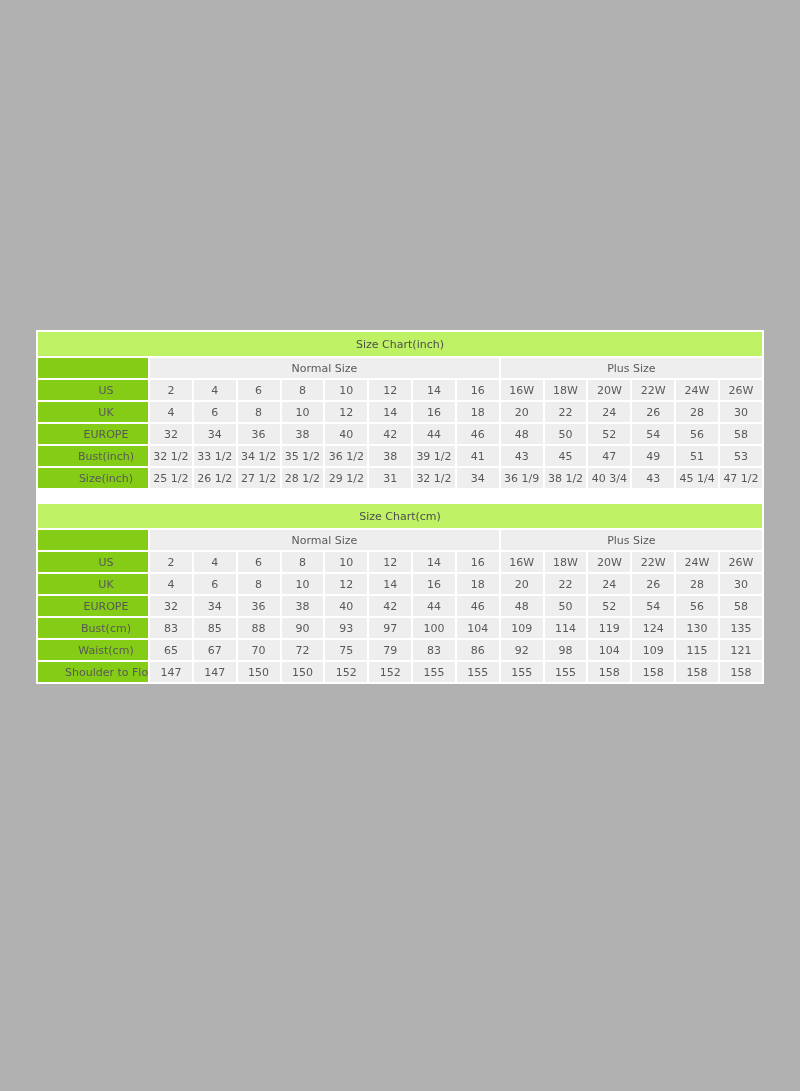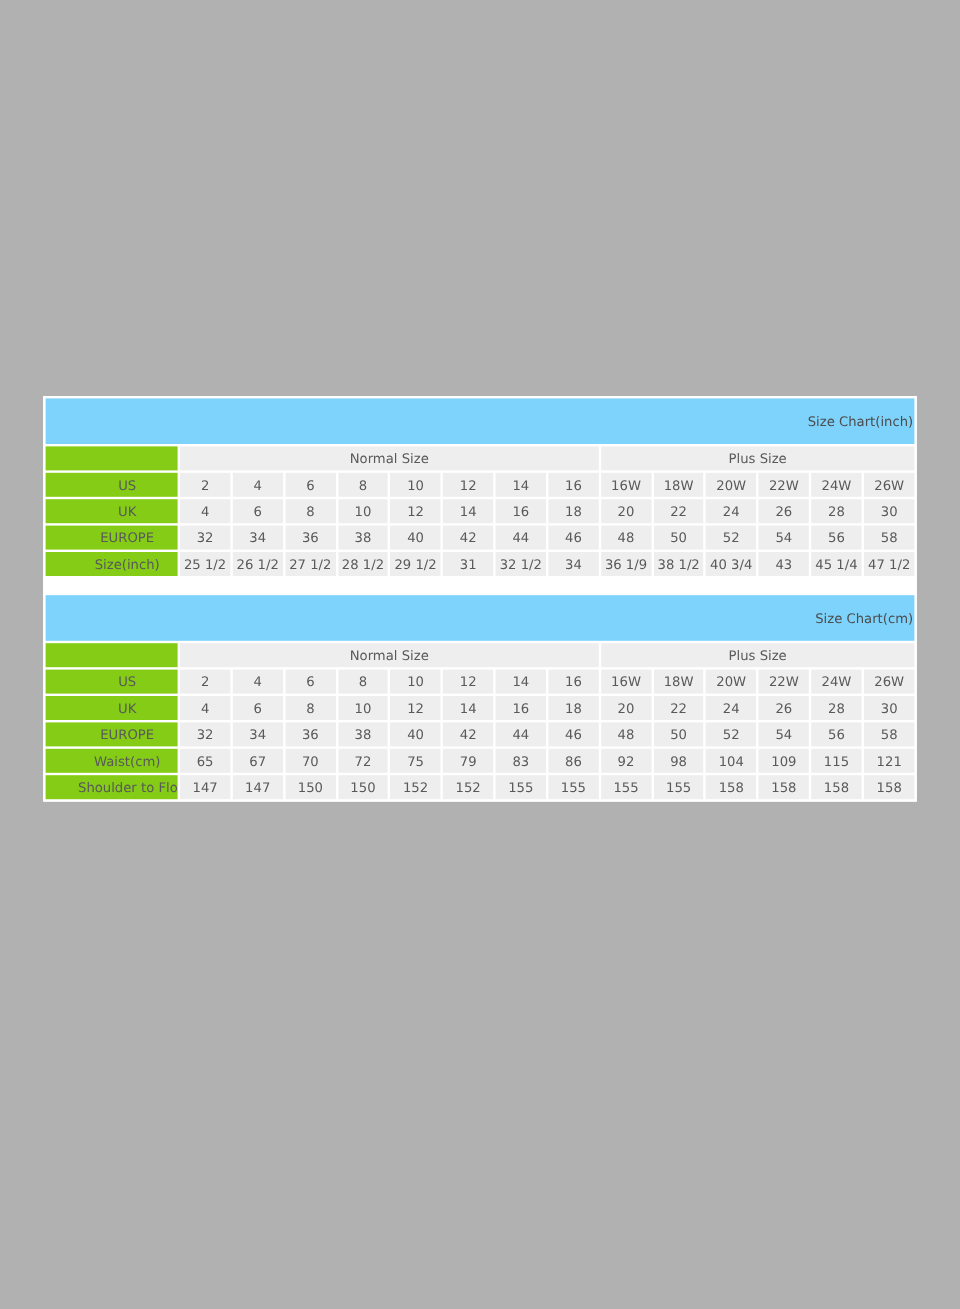--- a/index.html
+++ b/index.html
@@ -32,24 +32,23 @@
     font-size: 11px;
     color: #595959;
     text-align: center;
     vertical-align: middle;
     height: 20px;
     line-height: 13px;
     padding: 0 1px;
     overflow: hidden;
   }
   table.size-chart td.title {
-    background: #7dd3fc;
+    background: #bef264;
     color: #4d4d4d;
-    height: 38px;
-    text-align: right;
+    height: 24px;
   }
   table.size-chart td.lbl {
     background: #84cc16;
     white-space: pre;
     padding-left: 27px;
   }
   table.size-chart td.cell {
     background: #efeeee;
   }
   .table-gap {
@@ -133,20 +132,37 @@
           <td class="cell">44</td>
           <td class="cell">46</td>
           <td class="cell">48</td>
           <td class="cell">50</td>
           <td class="cell">52</td>
           <td class="cell">54</td>
           <td class="cell">56</td>
           <td class="cell">58</td>
         </tr>
         <tr>
+          <td class="lbl">Bust(inch)</td>
+          <td class="cell">32 1/2</td>
+          <td class="cell">33 1/2</td>
+          <td class="cell">34 1/2</td>
+          <td class="cell">35 1/2</td>
+          <td class="cell">36 1/2</td>
+          <td class="cell">38</td>
+          <td class="cell">39 1/2</td>
+          <td class="cell">41</td>
+          <td class="cell">43</td>
+          <td class="cell">45</td>
+          <td class="cell">47</td>
+          <td class="cell">49</td>
+          <td class="cell">51</td>
+          <td class="cell">53</td>
+        </tr>
+        <tr>
           <td class="lbl">Size(inch)</td>
           <td class="cell">25 1/2</td>
           <td class="cell">26 1/2</td>
           <td class="cell">27 1/2</td>
           <td class="cell">28 1/2</td>
           <td class="cell">29 1/2</td>
           <td class="cell">31</td>
           <td class="cell">32 1/2</td>
           <td class="cell">34</td>
           <td class="cell">36 1/9</td>
@@ -231,20 +247,37 @@
           <td class="cell">44</td>
           <td class="cell">46</td>
           <td class="cell">48</td>
           <td class="cell">50</td>
           <td class="cell">52</td>
           <td class="cell">54</td>
           <td class="cell">56</td>
           <td class="cell">58</td>
         </tr>
         <tr>
+          <td class="lbl">Bust(cm)</td>
+          <td class="cell">83</td>
+          <td class="cell">85</td>
+          <td class="cell">88</td>
+          <td class="cell">90</td>
+          <td class="cell">93</td>
+          <td class="cell">97</td>
+          <td class="cell">100</td>
+          <td class="cell">104</td>
+          <td class="cell">109</td>
+          <td class="cell">114</td>
+          <td class="cell">119</td>
+          <td class="cell">124</td>
+          <td class="cell">130</td>
+          <td class="cell">135</td>
+        </tr>
+        <tr>
           <td class="lbl">Waist(cm)</td>
           <td class="cell">65</td>
           <td class="cell">67</td>
           <td class="cell">70</td>
           <td class="cell">72</td>
           <td class="cell">75</td>
           <td class="cell">79</td>
           <td class="cell">83</td>
           <td class="cell">86</td>
           <td class="cell">92</td>

